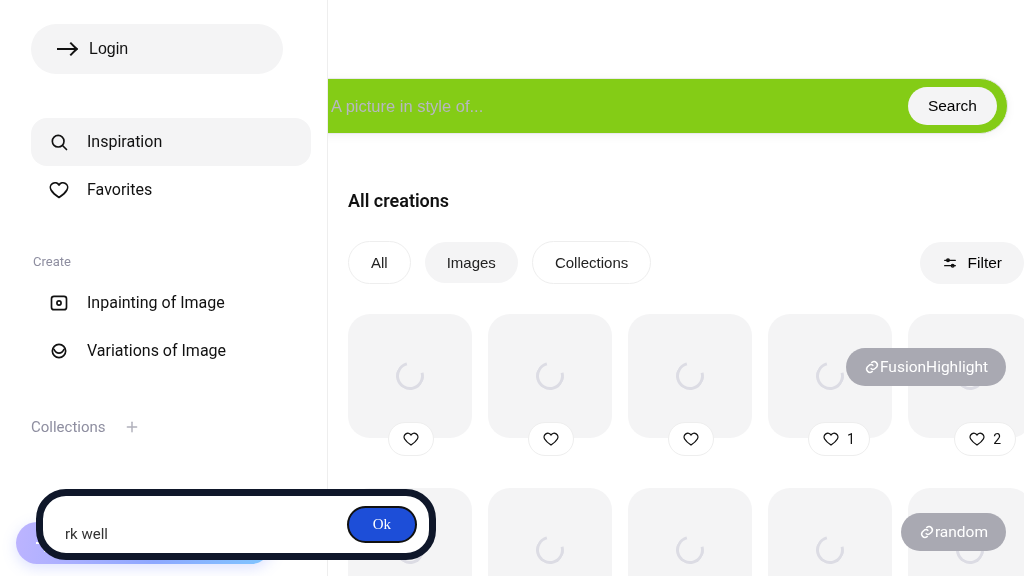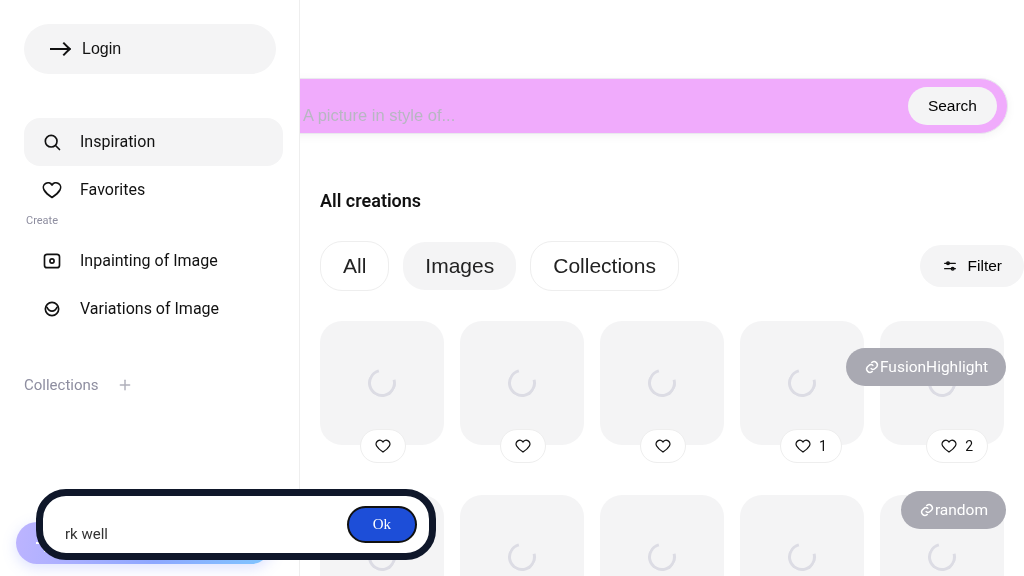--- a/index.html
+++ b/index.html
@@ -1,29 +1,29 @@
 <!DOCTYPE html>
 <html><head>
 <meta charset="utf-8">
 <style>
 * { box-sizing: border-box; margin: 0; padding: 0; }
 html, body { width: 1024px; height: 576px; overflow: hidden; font-family: -apple-system, BlinkMacSystemFont, "Segoe UI", Roboto, Helvetica, Arial, sans-serif; background: #fff; color: #111; }
 .app { display: flex; width: 100%; height: 100%; }
 
 
-.sidebar { width: 300px; height: 100%; padding: 24px 16px 16px 24px; position: relative; border-right: 1px solid #eee; }
+.sidebar { width: 328px; height: 100%; padding: 24px 16px 16px 31px; position: relative; border-right: 1px solid #eee; }
 .login-btn { display: flex; align-items: center; gap: 14px; background: #f4f4f5; border: none; border-radius: 28px; padding: 16px 26px; font-size: 16px; cursor: pointer; color: #111; width: 252px; }
 .login-btn .arrow { width: 18px; height: 2px; background: #111; position: relative; }
 .login-btn .arrow::after { content: ""; position: absolute; right: -1px; top: -4px; width: 8px; height: 8px; border-top: 2px solid #111; border-right: 2px solid #111; transform: rotate(45deg); }
 
 .nav-group { margin-top: 44px; }
 .nav-item { display: flex; align-items: flex-start; gap: 18px; padding: 14px 18px; border-radius: 16px; cursor: pointer; font-size: 16px; }
 .nav-item.active { background: #f4f4f5; }
 
-.section-heading { font-size: 11px; color: #8e8ea0; margin-bottom: 10px; padding-left: 2px; }
+.section-heading { font-size: 13px; color: #8e8ea0; margin-top: 40px; margin-bottom: 10px; padding-left: 2px; }
 
 .collections-row { display: flex; align-items: center; gap: 14px; margin-top: 40px; }
 .collections-row .lbl { font-size: 15px; color: #8e8ea0; }
 .add-collection { width: 24px; height: 24px; border-radius: 6px; display: flex; align-items: center; justify-content: center; color: #b0b0bb; cursor: pointer; }
 
 
 .icon { width: 20px; height: 20px; display: inline-flex; align-items: center; justify-content: center; flex: 0 0 auto; }
 .icon svg { width: 20px; height: 20px; stroke: #111; stroke-width: 2; fill: none; stroke-linecap: round; stroke-linejoin: round; }
 
 
@@ -34,49 +34,49 @@
 .cta .plus::after { top: 8px; left: 0; height: 2px; width: 18px; }
 
 
 .toast { position: absolute; left: 36px; bottom: 16px; right: auto; width: 400px; background: #fff; border: 7px solid #0f172a; border-radius: 30px; padding: 10px 12px 10px 22px; display: flex; align-items: flex-end; justify-content: space-between; gap: 14px; z-index: 5; }
 .toast .msg { font-size: 15px; color: #333; white-space: nowrap; overflow: hidden; }
 .toast .ok { background: #1d4ed8; color: #fff; border: 2px solid #111; border-radius: 22px; padding: 8px 24px; font-size: 15px; cursor: pointer; font-family: Liberation Serif, serif; }
 
 
 .main { flex: 1; position: relative; padding: 0 0 0 0; overflow: hidden; }
 
-.searchbar { position: absolute; left: -30px; right: 16px; top: 78px; display: flex; align-items: flex-end; background: #f0abfc; border: 1px solid #e9e9ee; border-radius: 28px; box-shadow: 0 2px 10px rgba(0,0,0,0.05); padding: 8px 10px 8px 32px; }
+.searchbar { position: absolute; left: -30px; right: 16px; top: 78px; display: flex; align-items: center; background: #84cc16; border: 1px solid #e9e9ee; border-radius: 28px; box-shadow: 0 2px 10px rgba(0,0,0,0.05); padding: 8px 10px 8px 32px; }
 .searchbar input { flex: 1; border: none; outline: none; font-size: 16.5px; color: #333; background: transparent; }
 .searchbar input::placeholder { color: #b7b7c2; }
 .searchbar .search-btn { background: #f4f4f5; border: none; border-radius: 20px; padding: 10px 20px; font-size: 15.5px; cursor: pointer; }
 
 .content { position: absolute; left: 20px; right: 0; top: 190px; bottom: 0; overflow: hidden; }
 .page-title { font-size: 18px; font-weight: 600; margin-bottom: 30px; }
 
 .filter-row { display: flex; align-items: center; gap: 14px; margin-bottom: 30px; }
-.chip { border: none; background: transparent; padding: 12px 22px; border-radius: 22px; font-size: 21px; cursor: pointer; color: #222; }
+.chip { border: none; background: transparent; padding: 12px 22px; border-radius: 22px; font-size: 15px; cursor: pointer; color: #222; }
 .chip.dim { background: #f4f4f5; }
 .chip.bordered { border: 1px solid #eee; }
 .spacer { flex: 1; }
 .filter-btn { display: flex; align-items: center; gap: 10px; background: #f4f4f5; border: none; border-radius: 22px; padding: 12px 22px; font-size: 15.5px; cursor: pointer; }
 
 .grid { display: grid; grid-template-columns: repeat(5, 124px); gap: 16px; }
 .card { position: relative; width: 124px; }
 .thumb { width: 124px; height: 124px; border-radius: 22px; background: #f4f4f5; display: flex; align-items: center; justify-content: center; }
 .spinner { width: 28px; height: 28px; border-radius: 50%; border: 3px solid #dcdce4; border-top-color: transparent; transform: rotate(30deg); }
 .heart-pill { position: absolute; left: 40px; bottom: -18px; background: #fff; border: 1px solid #eee; border-radius: 20px; padding: 8px 14px; display: flex; align-items: center; gap: 8px; cursor: pointer; font-size: 14px; }
 .heart-pill.offset-right { left: auto; right: 16px; }
 .heart-pill svg { width: 16px; height: 16px; stroke: #111; stroke-width: 2; fill: none; }
 
 .row2 { margin-top: 50px; }
 
 
 .float-tag { position: absolute; right: 18px; display: flex; align-items: center; gap: 0; background: #a9a9b2; color: #fff; border-radius: 22px; padding: 10px 18px; font-size: 15.5px; cursor: pointer; }
 .float-tag.t1 { top: 348px; }
-.float-tag.t2 { top: 491px; text-align: center; }
+.float-tag.t2 { top: 513px; text-align: center; }
 .float-tag svg { width: 16px; height: 16px; stroke: #fff; stroke-width: 2.2; fill: none; }
 </style>
 </head>
 <body>
 
 <div class="app">
 
   <aside class="sidebar">
     <button class="login-btn">
       <span class="arrow"></span>

